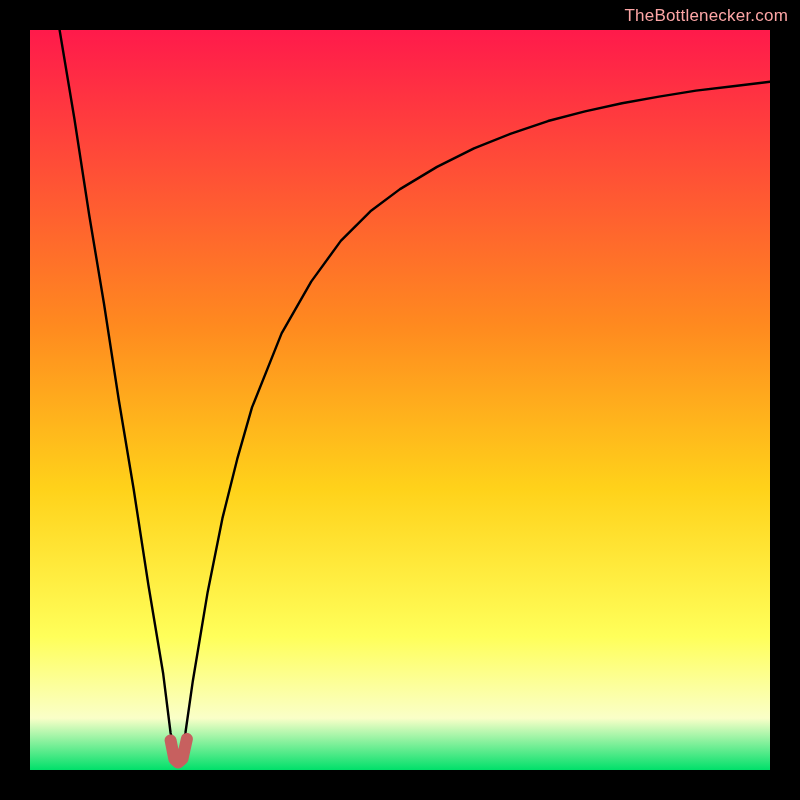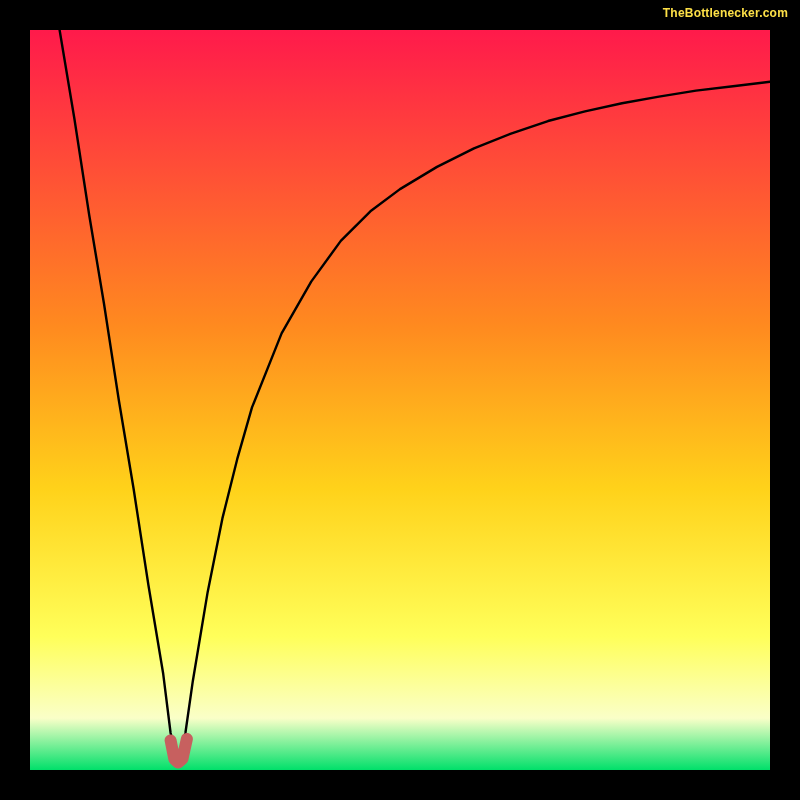--- a/index.html
+++ b/index.html
@@ -22,23 +22,23 @@
     left: 30px;
     top: 30px;
     width: 740px;
     height: 740px;
     overflow: hidden;
   }
   .watermark {
     position: absolute;
     top: 6px;
     right: 12px;
-    color: #fde047;
-    font-size: 12px;
-    font-weight: 700;
+    color: #fca5a5;
+    font-size: 17px;
+    font-weight: 400;
     letter-spacing: 0.2px;
   }
   svg {
     display: block;
   }
 </style>
 </head>
 <body>
 
 <div class="frame">

